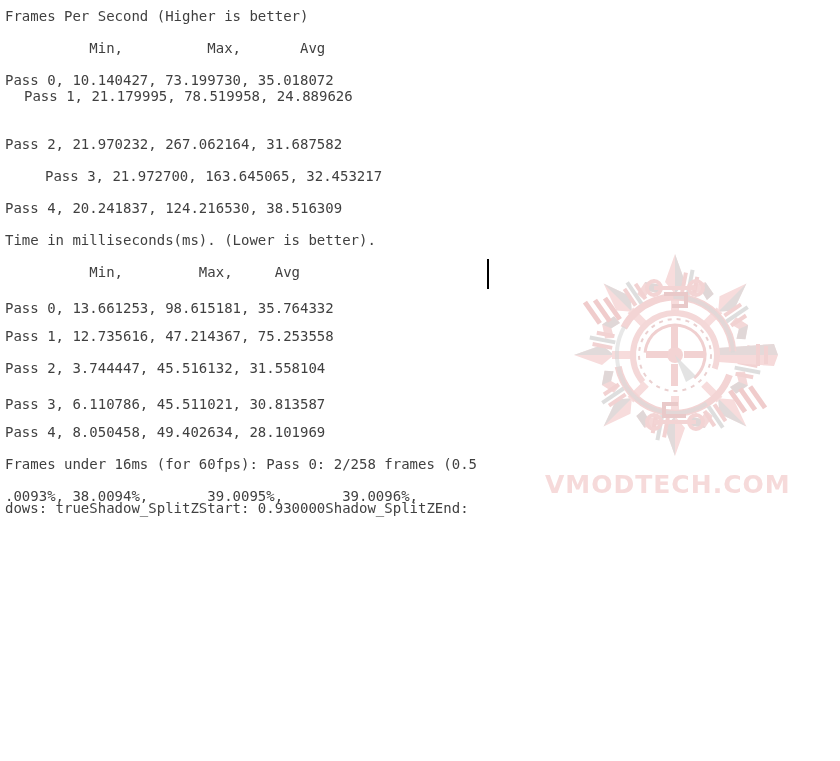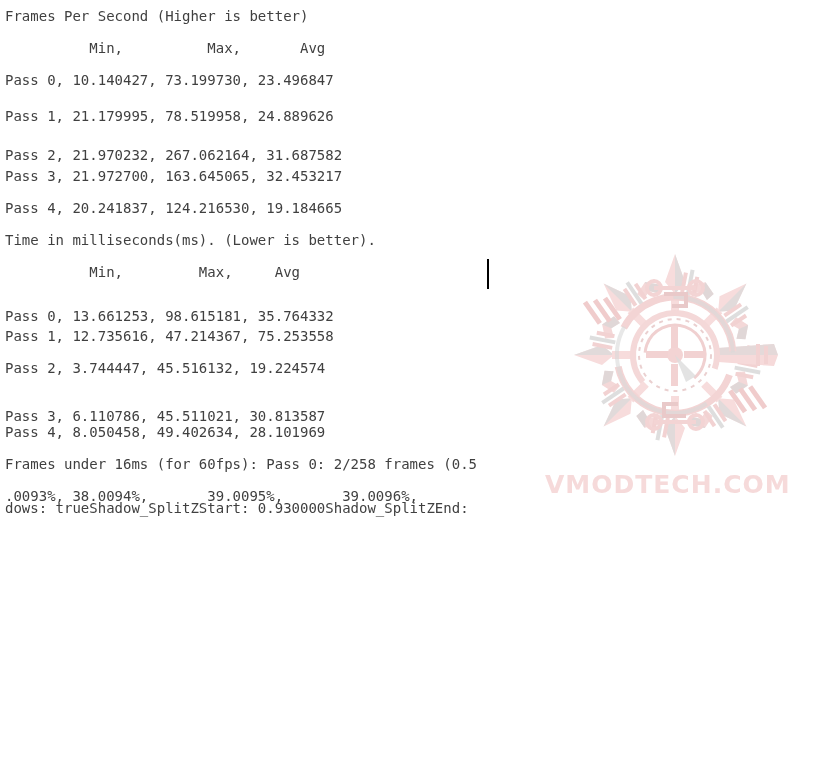--- a/index.html
+++ b/index.html
@@ -189,34 +189,34 @@
 
     <div id="watermark-text">VMODTECH.COM</div>
   </div>
 
   <div id="console">
 
     <div class="line" style="top:0px;">Frames Per Second (Higher is better)</div>
 
     <div class="line" style="top:32px;">          Min,          Max,       Avg</div>
 
-    <div class="line" style="top:64px;">Pass 0, 10.140427, 73.199730, 23.496847</div>
-    <div class="line" style="top:100px;">Pass 1, 21.179995, 78.519958, 24.889626</div>
-    <div class="line" style="top:128px;margin-top:11px;">Pass 2, 21.970232, 267.062164, 31.687582</div>
-    <div class="line" style="top:160px;">Pass 3, 21.972700, 163.645065, 32.453217</div>
-    <div class="line" style="top:192px;">Pass 4, 20.241837, 124.216530, 19.184665</div>
+    <div class="line" style="top:64px;">Pass 0, 10.140427, 73.199730, 35.018072</div>
+    <div class="line" style="top:80px;margin-left:19px;">Pass 1, 21.179995, 78.519958, 24.889626</div>
+    <div class="line" style="top:128px;">Pass 2, 21.970232, 267.062164, 31.687582</div>
+    <div class="line" style="top:160px;margin-left:40px;">Pass 3, 21.972700, 163.645065, 32.453217</div>
+    <div class="line" style="top:192px;">Pass 4, 20.241837, 124.216530, 38.516309</div>
 
     <div class="line" style="top:224px;">Time in milliseconds(ms). (Lower is better).</div>
 
     <div class="line" style="top:256px;">          Min,         Max,     Avg</div>
 
-    <div class="line" style="top:300px;">Pass 0, 13.661253, 98.615181, 35.764332</div>
+    <div class="line" style="top:292px;">Pass 0, 13.661253, 98.615181, 35.764332</div>
     <div class="line" style="top:320px;">Pass 1, 12.735616, 47.214367, 75.253558</div>
-    <div class="line" style="top:352px;">Pass 2, 3.744447, 45.516132, 19.224574</div>
-    <div class="line" style="top:400px;">Pass 3, 6.110786, 45.511021, 30.813587</div>
+    <div class="line" style="top:352px;">Pass 2, 3.744447, 45.516132, 31.558104</div>
+    <div class="line" style="top:388px;">Pass 3, 6.110786, 45.511021, 30.813587</div>
     <div class="line" style="top:416px;">Pass 4, 8.050458, 49.402634, 28.101969</div>
 
     <div class="line" style="top:448px;">Frames under 16ms (for 60fps): Pass 0: 2/258 frames (0.5</div>
 
     <div class="line" style="top:480px;">.0093%, 38.0094%,       39.0095%,       39.0096%,</div>
 
     <div class="line" style="top:492px;">dows: trueShadow_SplitZStart: 0.930000Shadow_SplitZEnd:</div>
 
     <div id="text-caret"></div>
   </div>

